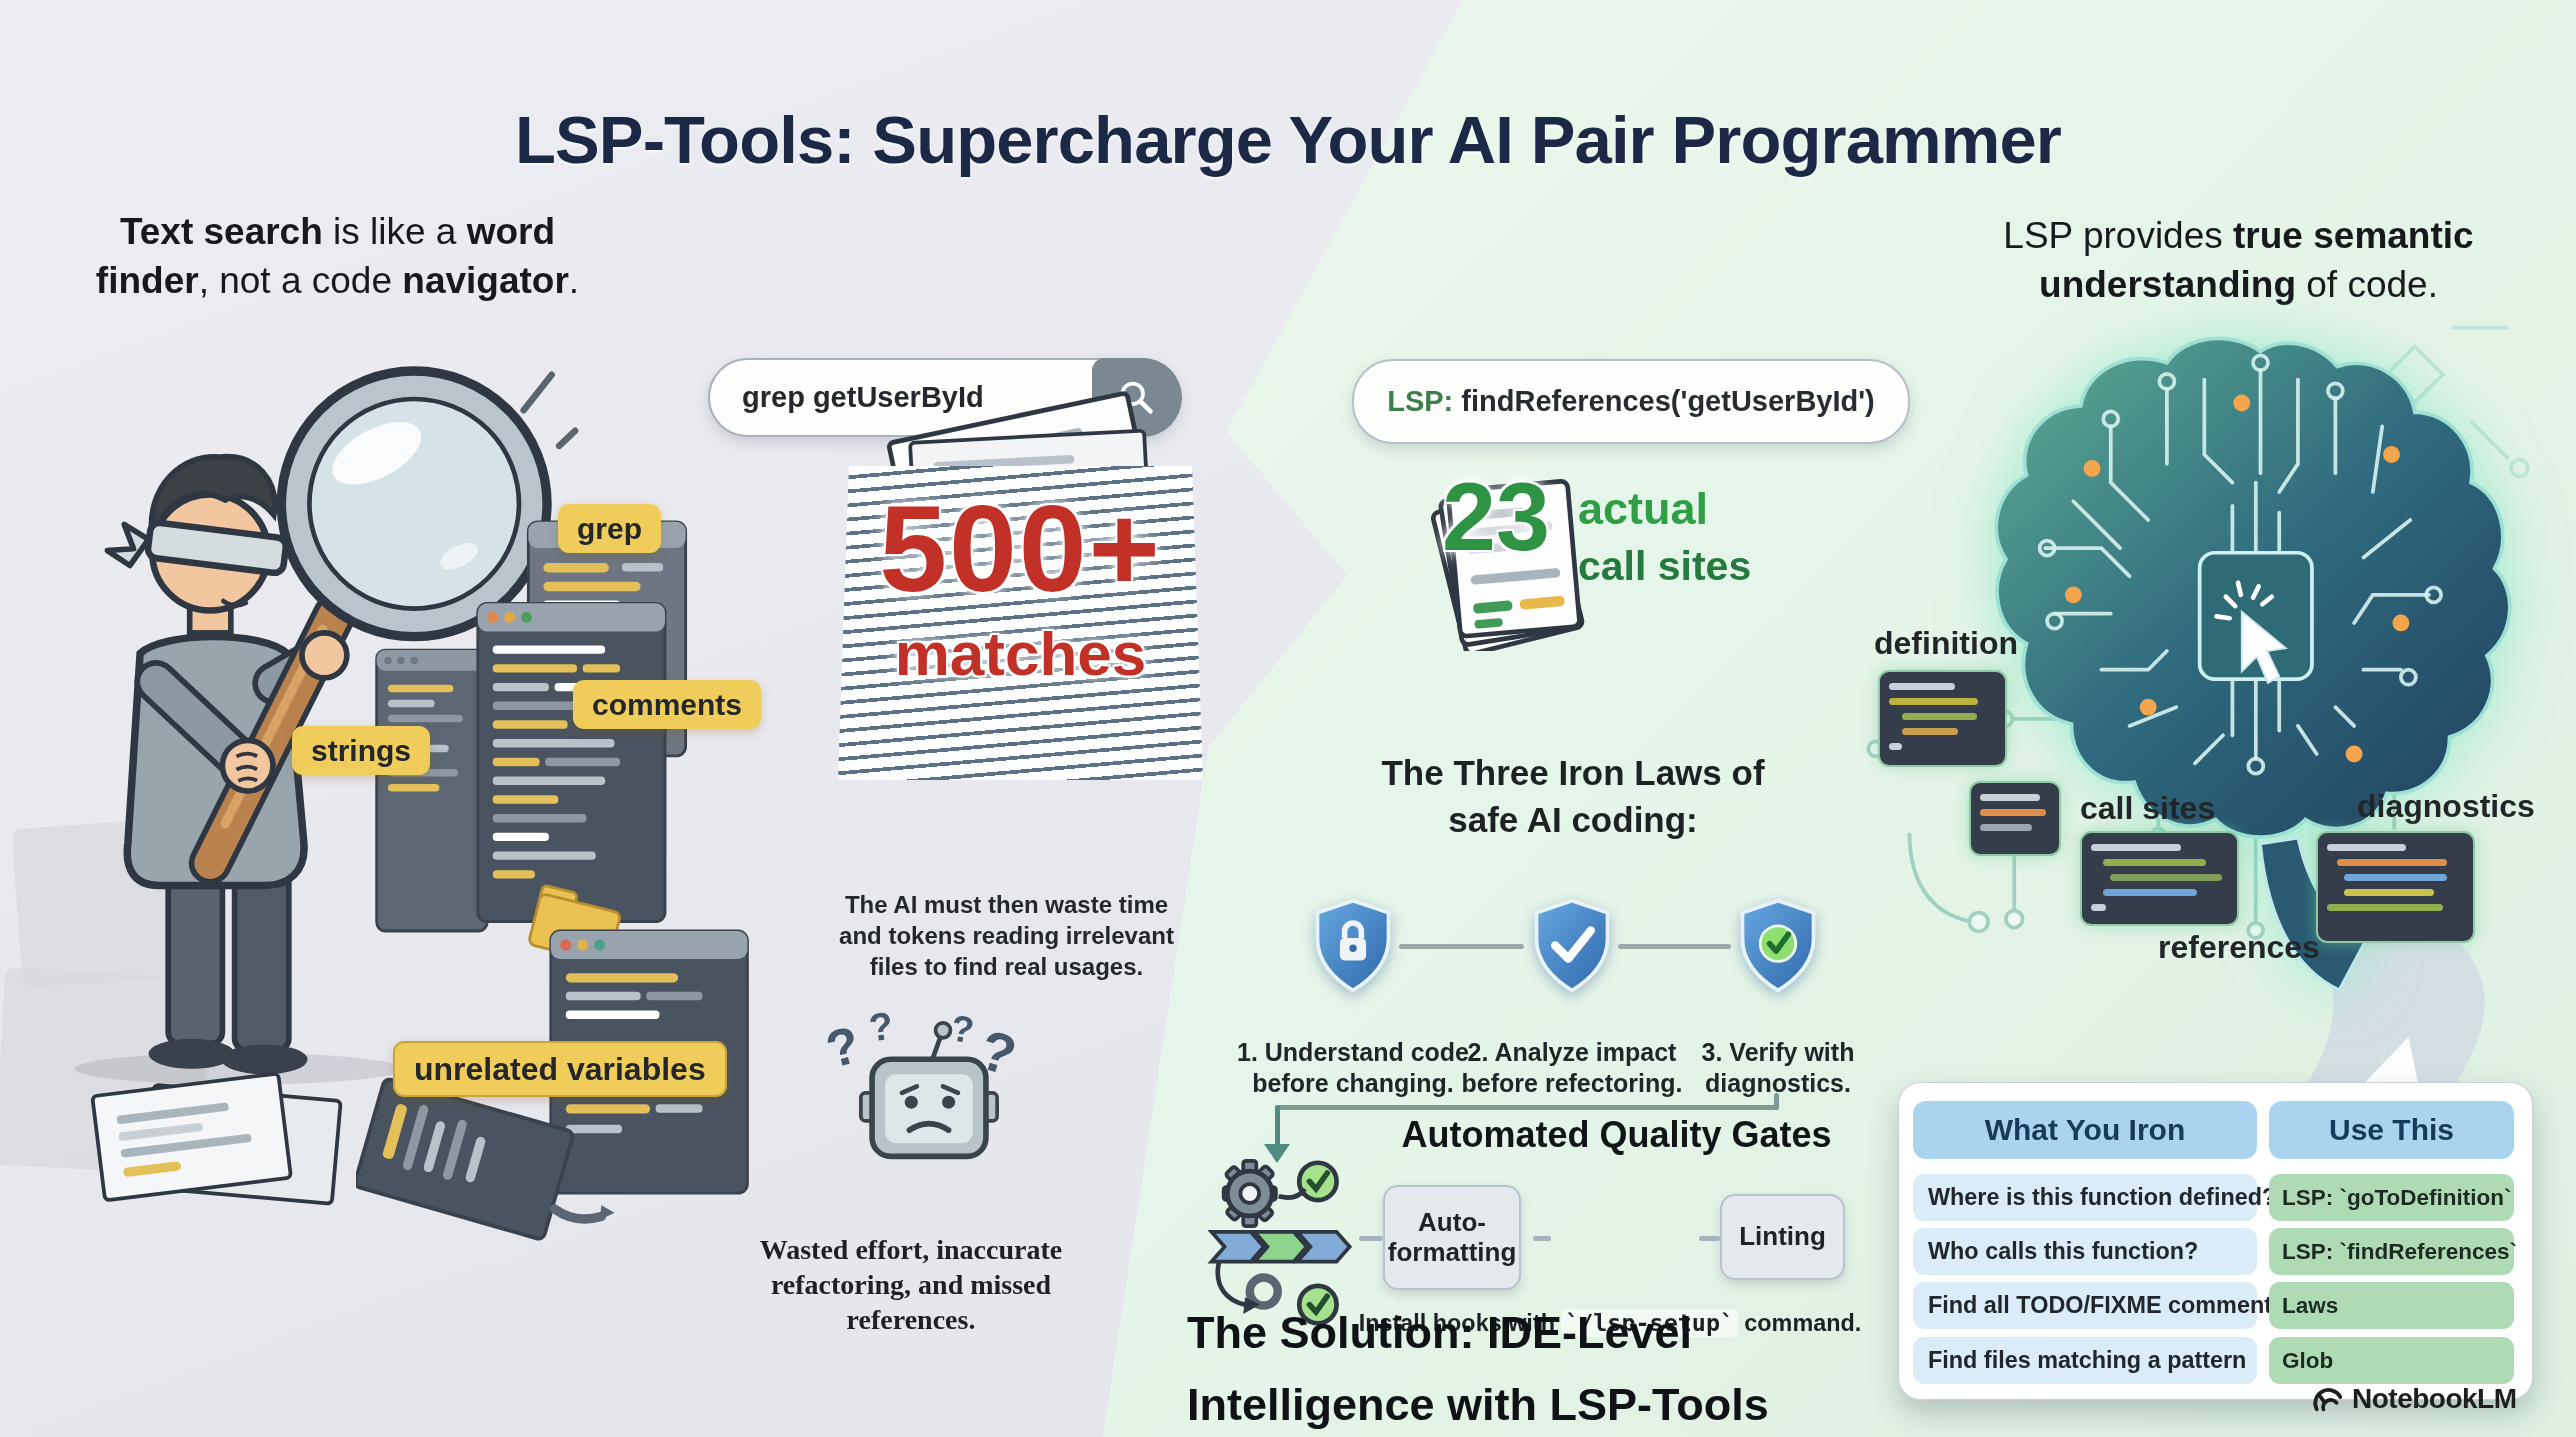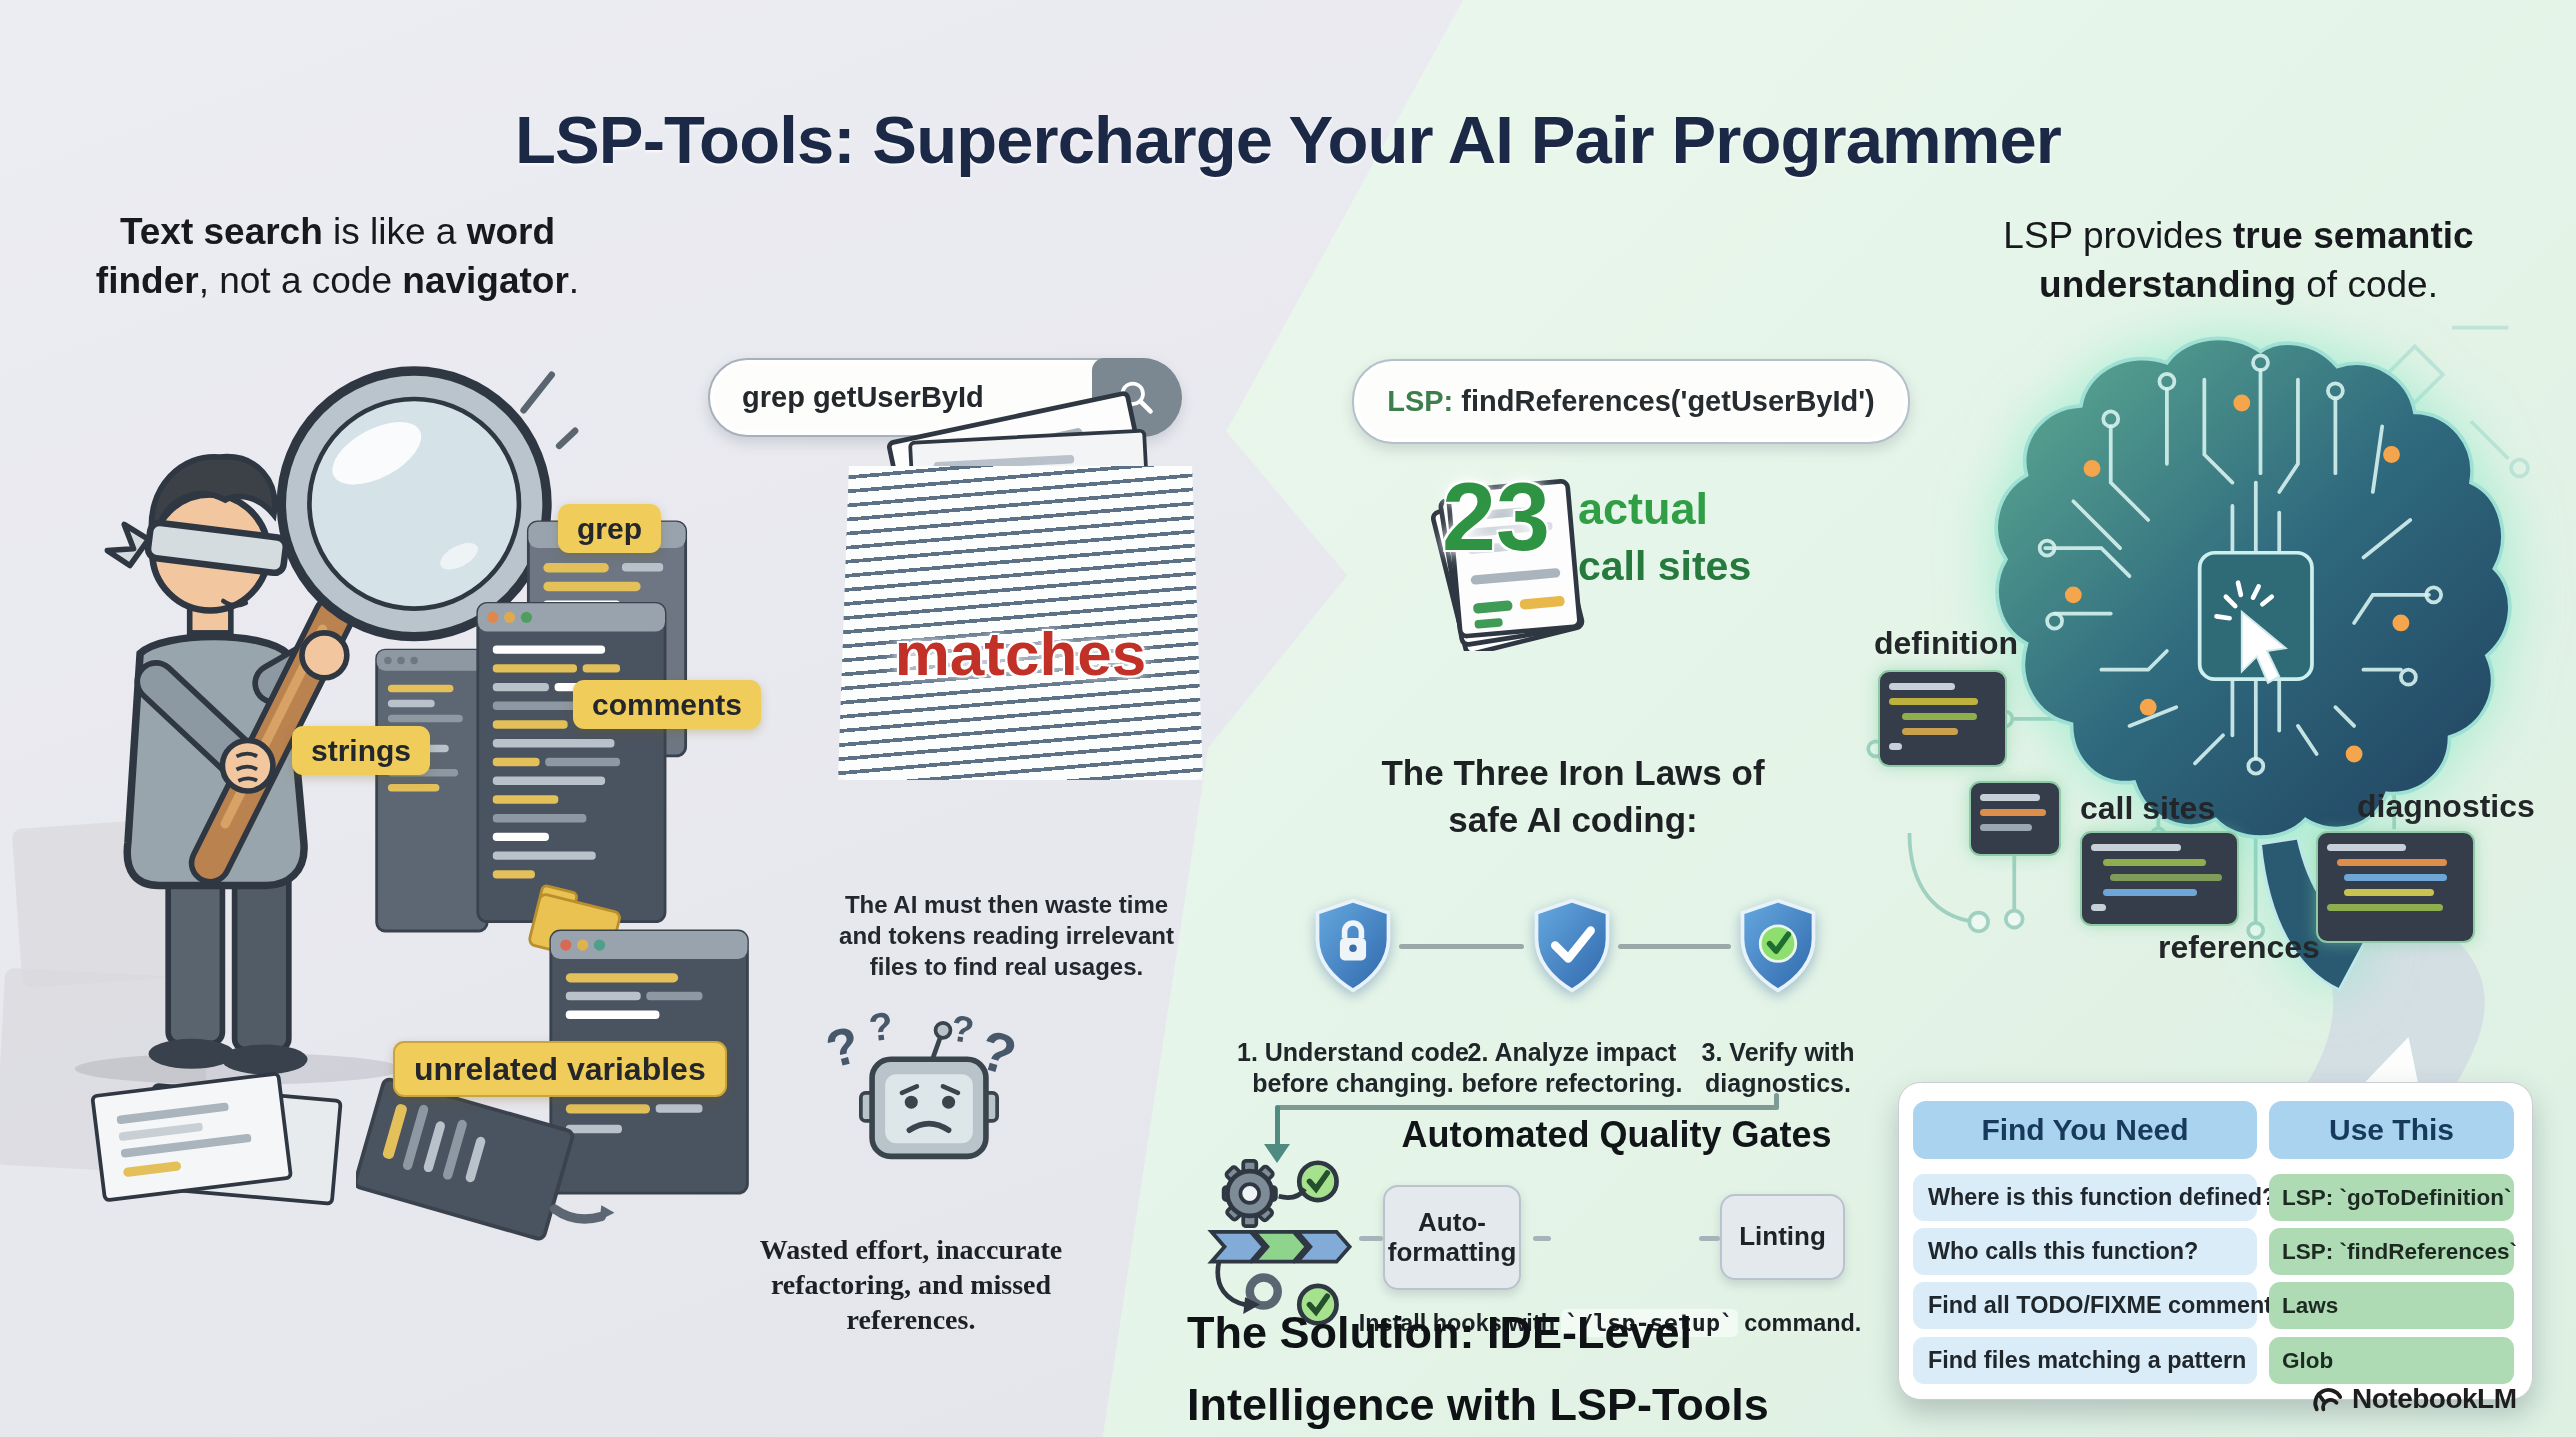--- a/index.html
+++ b/index.html
@@ -260,20 +260,21 @@
       <rect x="115" y="76" width="120" height="10" rx="5" fill="#c4574e"></rect>
       <rect x="115" y="96" width="165" height="10" rx="5" fill="#aab4bd"></rect>
     </g>
     <g transform="rotate(-3 220 110)">
       <rect x="100" y="52" width="250" height="110" rx="5" fill="#f2f4f5" stroke="#2e3742" stroke-width="4"></rect>
       <rect x="124" y="74" width="150" height="9" rx="4" fill="#b9c2cb"></rect>
       <rect x="124" y="92" width="190" height="9" rx="4" fill="#aab4bd"></rect>
     </g>
   </svg>
   <div class="abs" id="stripes"></div>
+  <div class="abs halo" id="matches-count">500+</div>
   <div class="abs halo" id="matches-word">matches</div>
 
   <div class="abs" id="waste-note">The AI must then waste time and tokens reading irrelevant files to find real usages.</div>
 
   <svg class="abs" style="left:812px;top:1007px;" width="234" height="168" viewBox="0 0 250 180">
     <line x1="128" y1="58" x2="138" y2="30" stroke="#39444d" stroke-width="5"></line>
     <circle cx="140" cy="25" r="8" fill="#b8c4ca" stroke="#39444d" stroke-width="4"></circle>
     <rect x="52" y="92" width="16" height="30" rx="5" fill="#b8c4ca" stroke="#39444d" stroke-width="4"></rect>
     <rect x="182" y="92" width="16" height="30" rx="5" fill="#b8c4ca" stroke="#39444d" stroke-width="4"></rect>
     <rect x="64" y="56" width="122" height="104" rx="20" fill="#b8c4ca" stroke="#39444d" stroke-width="6"></rect>
@@ -540,21 +541,21 @@
   <div class="codecard" style="left:2316px;top:831px;width:159px;height:112px;">
     <div class="cl" style="width:79px;background:#c7d0d8;"></div>
     <div class="cl" style="width:110px;background:#dd8f4a;margin-left:9.4px;"></div>
     <div class="cl" style="width:103px;background:#6fa6d8;margin-left:17px;"></div>
     <div class="cl" style="width:90px;background:#c9c24e;margin-left:17px;"></div>
     <div class="cl" style="width:116px;background:#8fae4e;"></div>
   </div>
 
   <div class="abs" id="qtable-tail"></div>
   <div class="abs" id="qtable"></div>
-  <div class="th-chip" style="left:1913px;top:1101px;width:344px;">Find You Need</div>
+  <div class="th-chip" style="left:1913px;top:1101px;width:344px;">What You Iron</div>
   <div class="th-chip" style="left:2269px;top:1101px;width:245px;">Use This</div>
 
   <div class="td-need" style="top:1174px;">Where is this function defined?</div>
   <div class="td-use" style="top:1174px;">LSP: `goToDefinition`</div>
   <div class="td-need" style="top:1228px;">Who calls this function?</div>
   <div class="td-use" style="top:1228px;">LSP: `findReferences`</div>
   <div class="td-need" style="top:1282px;">Find all TODO/FIXME comments</div>
   <div class="td-use" style="top:1282px;">Laws</div>
   <div class="td-need" style="top:1337px;">Find files matching a pattern</div>
   <div class="td-use" style="top:1337px;">Glob</div>

